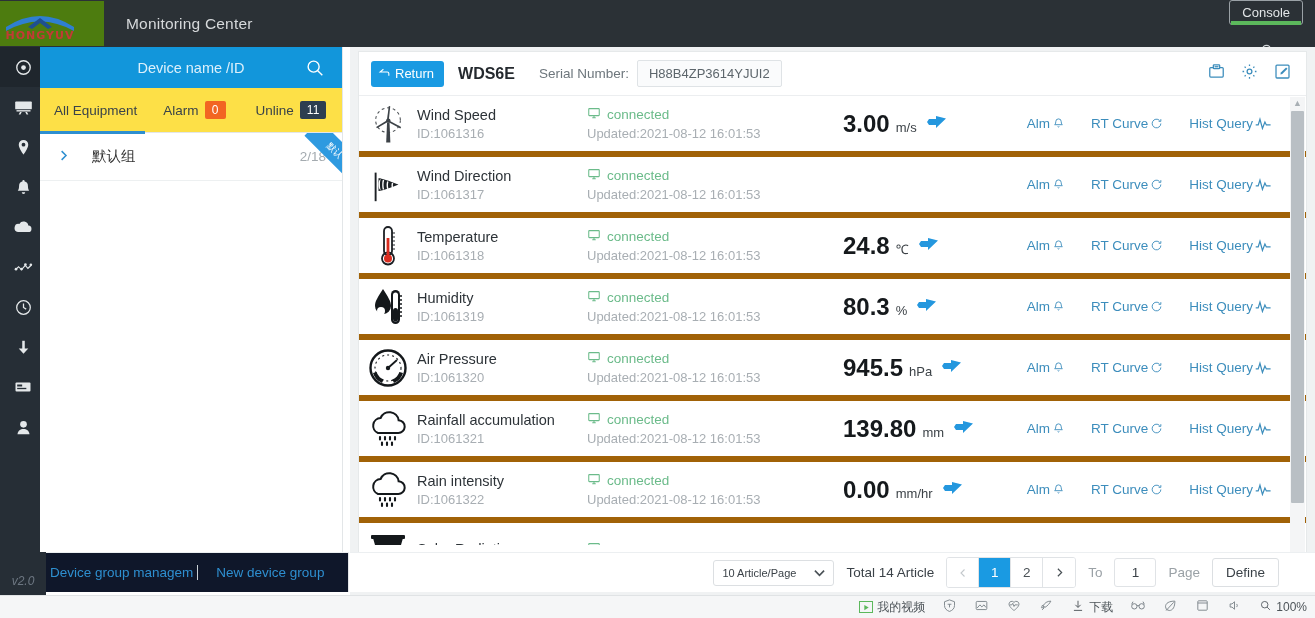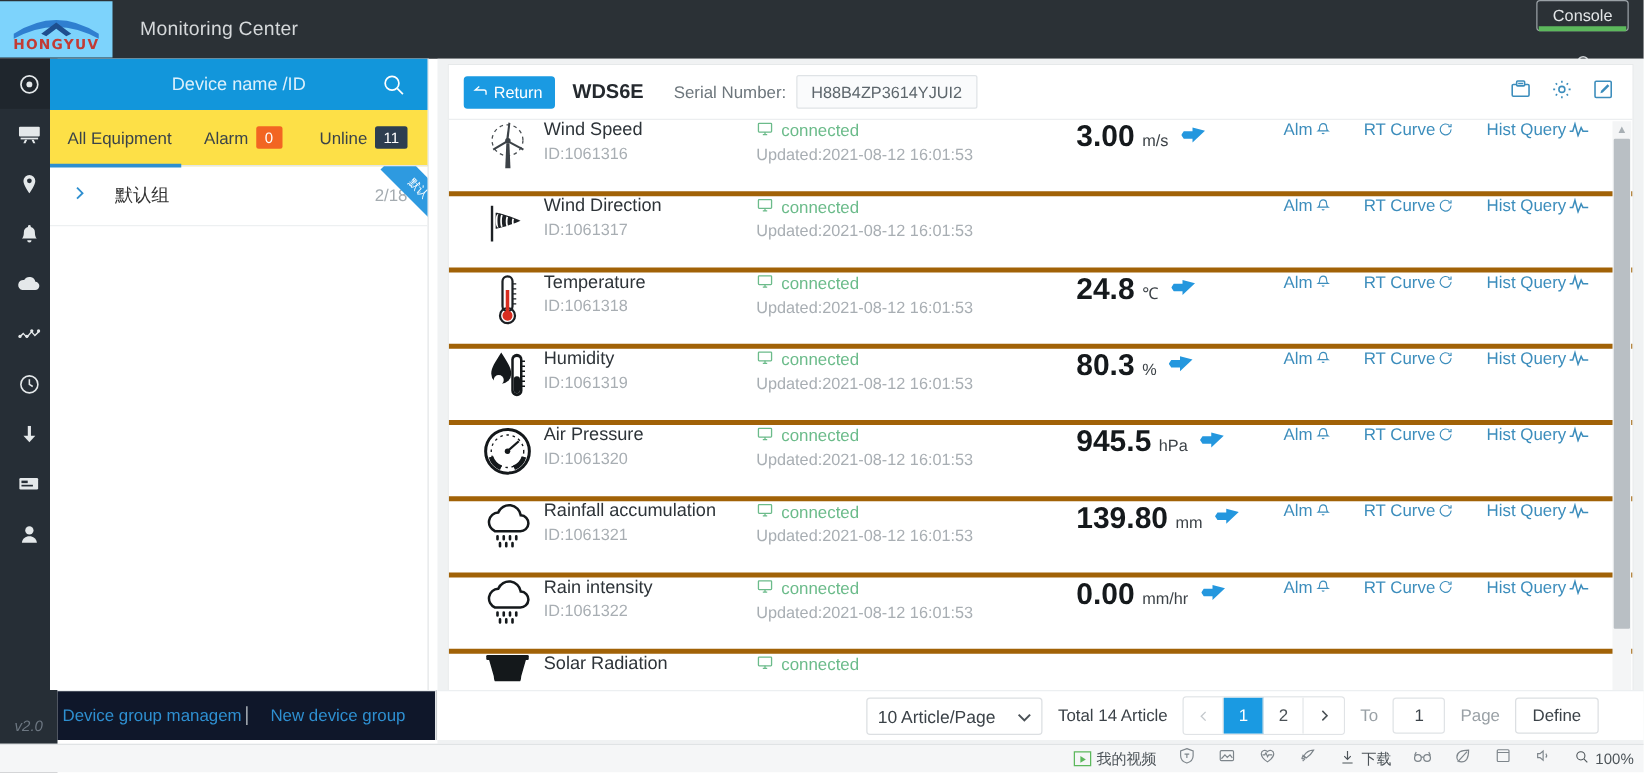--- a/index.html
+++ b/index.html
@@ -9,22 +9,22 @@
     background: #fff; overflow: hidden;
   }
   .app { position: relative; width: 1315px; height: 618px; }
 
   
   .topbar {
     position: absolute; top: 0; left: 0; width: 1315px; height: 47px;
     background: #2b3136; display: flex; align-items: center;
   }
   .logo {
-    width: 90px; height: 45px; background: #7dd3fc;
-    display: flex; flex-direction: column; align-items: center; justify-content: center;
+    width: 104px; height: 45px; background: #4d7c0f;
+    display: flex; flex-direction: column; align-items: flex-start; justify-content: center;
     flex: none;
   }
   .logo svg { display: block; }
   .topbar-title {
     color: #d6d9db; font-size: 15.5px; margin-left: 22px; letter-spacing: .2px;
   }
   .topbar-right {
     margin-left: auto; display: flex; align-items: center; height: 47px;
     padding-right: 12px; gap: 18px; flex-direction: column;
   }
@@ -146,22 +146,22 @@
   .dev-name { font-size: 16px; font-weight: bold; color: #24292e; margin-left: 14px; }
   .sn-label { font-size: 13.5px; color: #6d767c; margin-left: 24px; }
   .sn-box {
     margin-left: 8px; border: 1px solid #dfe3e6; background: #fafbfc;
     color: #5d666c; font-size: 13px; padding: 5px 11px; border-radius: 2px;
   }
   .chead-icons { margin-left: auto; display: flex; gap: 14px; color: #3c8dbc; }
 
   .rows { position: relative; height: 449px; overflow: hidden; }
   .row {
-    height: 61px; display: flex; align-items: flex-start;
-    border-bottom: 4px solid #a16207; padding-left: 18px;
+    height: 61px; display: flex; align-items: center;
+    border-bottom: 6px solid #a16207; 
   }
   .row-icon { width: 58px; display: flex; justify-content: center; color: #222; }
   .row-names { width: 170px; }
   .r-title { font-size: 14.5px; color: #2d3338; }
   .r-id { font-size: 13px; color: #a8aeb3; margin-top: 3px; }
   .row-status { width: 240px; }
   .r-conn { font-size: 13.5px; color: #6bbb8a; display: flex; align-items: center; gap: 6px; }
   .r-upd { font-size: 13px; color: #a8aeb3; margin-top: 3px; }
   .row-value {
     width: 160px; display: flex; align-items: baseline; justify-content: flex-start;
@@ -184,21 +184,21 @@
     background: #b9bfc4; border-radius: 1px;
   }
 
   
   .pagination {
     position: absolute; top: 552px; left: 350px; width: 965px; height: 40px;
     background: #fff; display: flex; align-items: center; justify-content: flex-end;
     padding-right: 36px; gap: 12px; border-top: 1px solid #eceff1;
   }
   .pg-select {
-    border: 1px solid #dcdfe2; background: #fff; color: #3b4248; font-size: 14px;
+    border: 1px solid #dcdfe2; background: #fff; color: #3b4248; font-size: 11px;
     padding: 6px 8px; border-radius: 3px; display: flex; align-items: center; gap: 18px;
   }
   .pg-total { color: #3b4248; font-size: 13.5px; }
   .pg-nums { display: flex; border: 1px solid #e0e3e6; border-radius: 3px; overflow: hidden; }
   .pg-btn {
     min-width: 32px; height: 29px; display: flex; align-items: center; justify-content: center;
     font-size: 13.5px; color: #4a5156; border-right: 1px solid #e0e3e6; background: #fff;
   }
   .pg-btn:last-child { border-right: none; }
   .pg-btn.active { background: #1a9ae2; color: #fff; }

